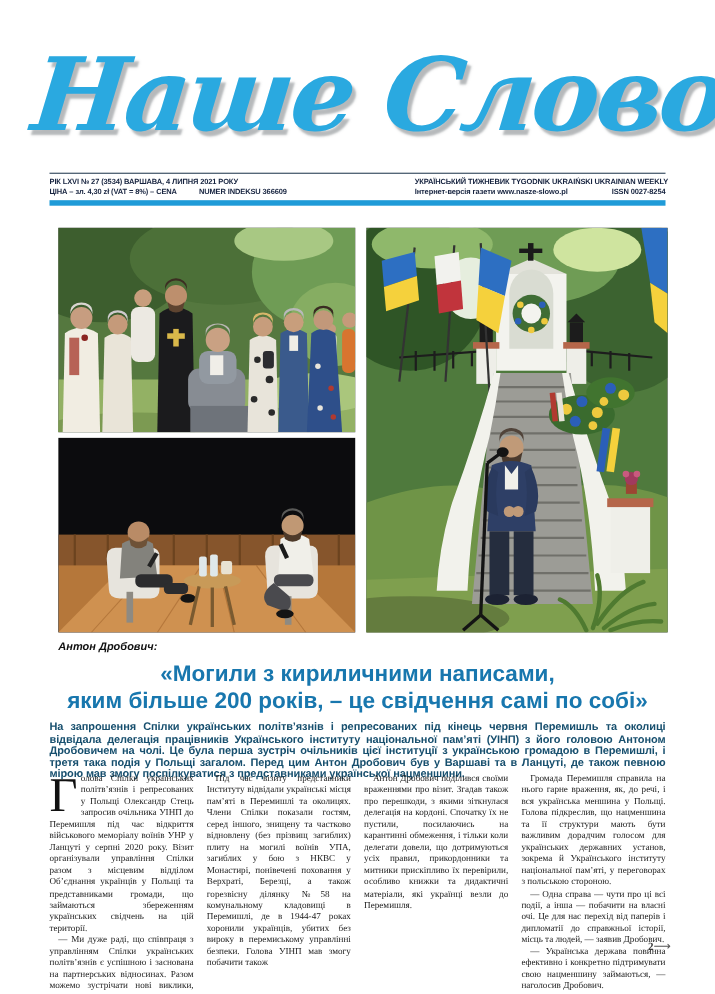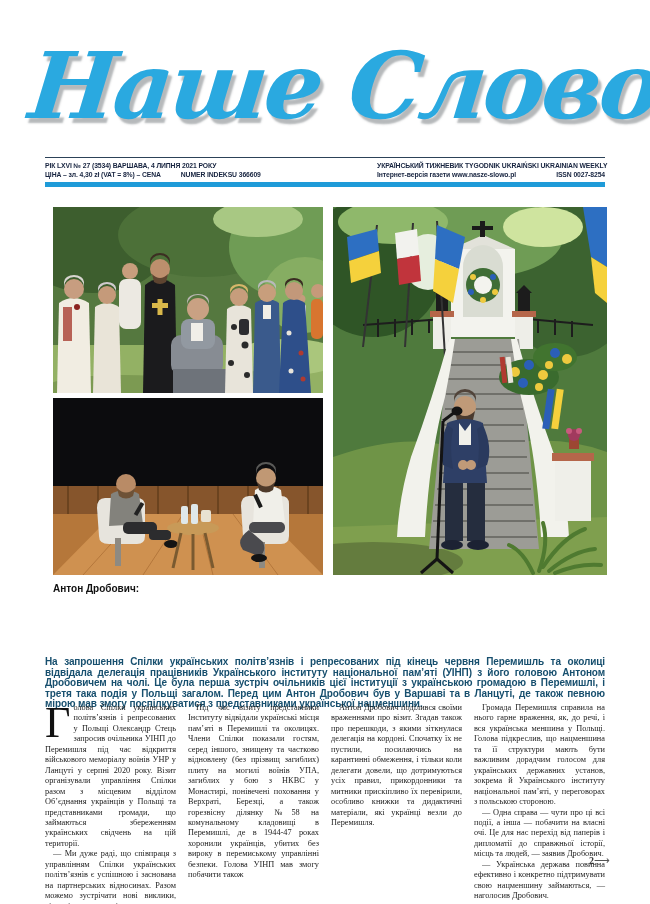--- a/index.html
+++ b/index.html
@@ -24,21 +24,21 @@
 
   
   .photo{position:absolute;overflow:hidden;background:#666;}
   .photo svg{display:block;width:100%;height:100%;}
   #photoA{left:53px;top:207px;width:270px;height:186px;}
   #photoB{left:53px;top:398px;width:270px;height:177px;}
   #photoC{left:333px;top:207px;width:274px;height:368px;}
 
   
   .kicker{position:absolute;left:53px;top:583px;font-family:"Liberation Sans",sans-serif;
-          font-weight:bold;font-size:10px;color:#101010;}
+          font-weight:bold;font-size:10px;color:#101010;font-style:italic;}
   .headline{position:absolute;left:45px;width:560px;top:600px;text-align:center;
             font-family:"Liberation Sans",sans-serif;font-weight:bold;
             font-size:20.5px;line-height:25px;color:#1877AE;}
   .lead{position:absolute;left:45px;width:560px;top:657px;text-align:justify;
         font-family:"Liberation Sans",sans-serif;font-weight:bold;
         font-size:10px;line-height:10.6px;color:#174F6E;letter-spacing:-0.1px;}
 
   
   .bodycols{position:absolute;left:45px;width:560px;top:703px;height:186px;
             display:grid;grid-template-columns:repeat(4,1fr);column-gap:12px;
@@ -373,20 +373,24 @@
         <path d="M210 360 Q230 330 252 322"></path>
         <path d="M216 364 Q240 344 262 342"></path>
         <path d="M206 364 Q216 336 210 316"></path>
         <path d="M222 366 Q246 356 268 358"></path>
         <path d="M200 366 Q190 344 176 338"></path>
       </g>
     </svg>
   </div>
 
   <div class="kicker">Антон Дробович:</div>
+  <div class="headline">
+    <div>«Могили з кириличними написами,</div>
+    <div>яким більше 200 років, – це свідчення самі по собі»</div>
+  </div>
   <div class="lead">На запрошення Спілки українських політв’язнів і репресованих під кінець червня Перемишль та околиці відвідала делегація працівників Українського інституту національної пам’яті (УІНП) з його головою Антоном Дробовичем на чолі. Це була перша зустріч очільників цієї інституції з українською громадою в Перемишлі, і третя така подія у Польщі загалом. Перед цим Антон Дробович був у Варшаві та в Ланцуті, де також певною мірою мав змогу поспілкуватися з представниками української нацменшини.</div>
 
   <div class="bodycols">
     <div class="col">
         <p><span class="dropcap">Г</span>олова Спілки українських політв’язнів і репресованих у Польщі Олександр Стець запросив очільника УІНП до Перемишля під час відкриття військового меморіалу воїнів УНР у Ланцуті у серпні 2020 року. Візит організували управління Спілки разом з місцевим відділом Об’єднання українців у Польщі та представниками громади, що займаються збереженням українських свідчень на цій території.</p>
         <p class="ind">— Ми дуже раді, що співпраця з управлінням Спілки українських політв’язнів є успішною і заснована на партнерських відносинах. Разом можемо зустрічати нові виклики, відповідно розподіляти завдання, приймати ви-</p>
       </div>
     <div class="col">
         <p class="ind">Під час візиту представники Інституту відвідали українські місця пам’яті в Перемишлі та околицях. Члени Спілки показали гостям, серед іншого, знищену та частково відновлену (без прізвищ загиблих) плиту на могилі воїнів УПА, загиблих у бою з НКВС у Монастирі, понівечені поховання у Верхраті, Березці, а також горезвісну ділянку №58 на комунальному кладовищі в Перемишлі, де в 1944-47 роках хоронили українців, убитих без вироку в перемиському управлінні безпеки. Голова УІНП мав змогу побачити також</p>
       </div>

